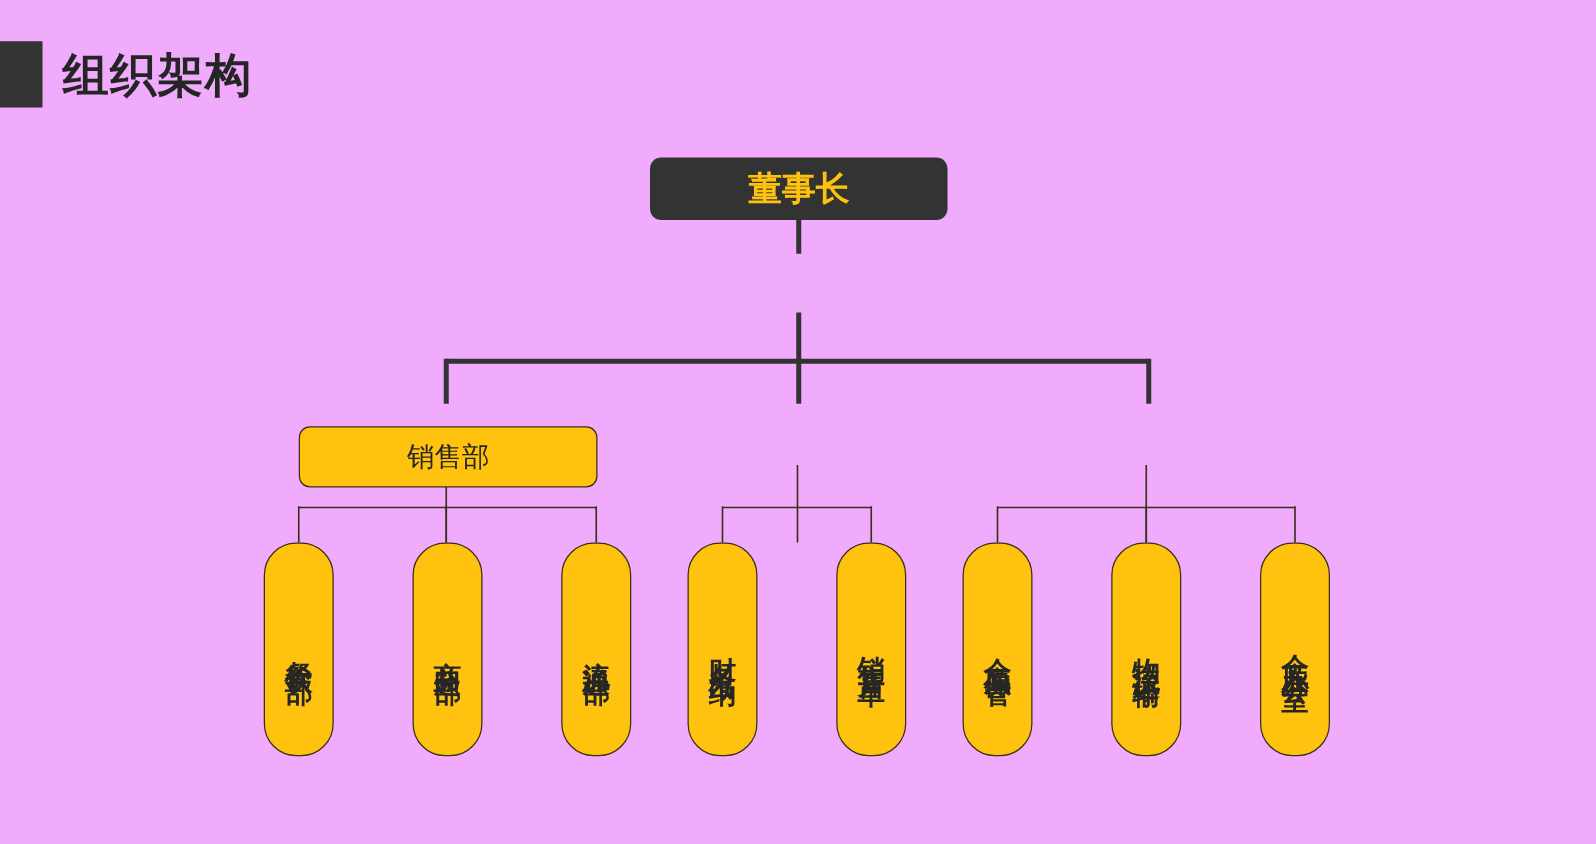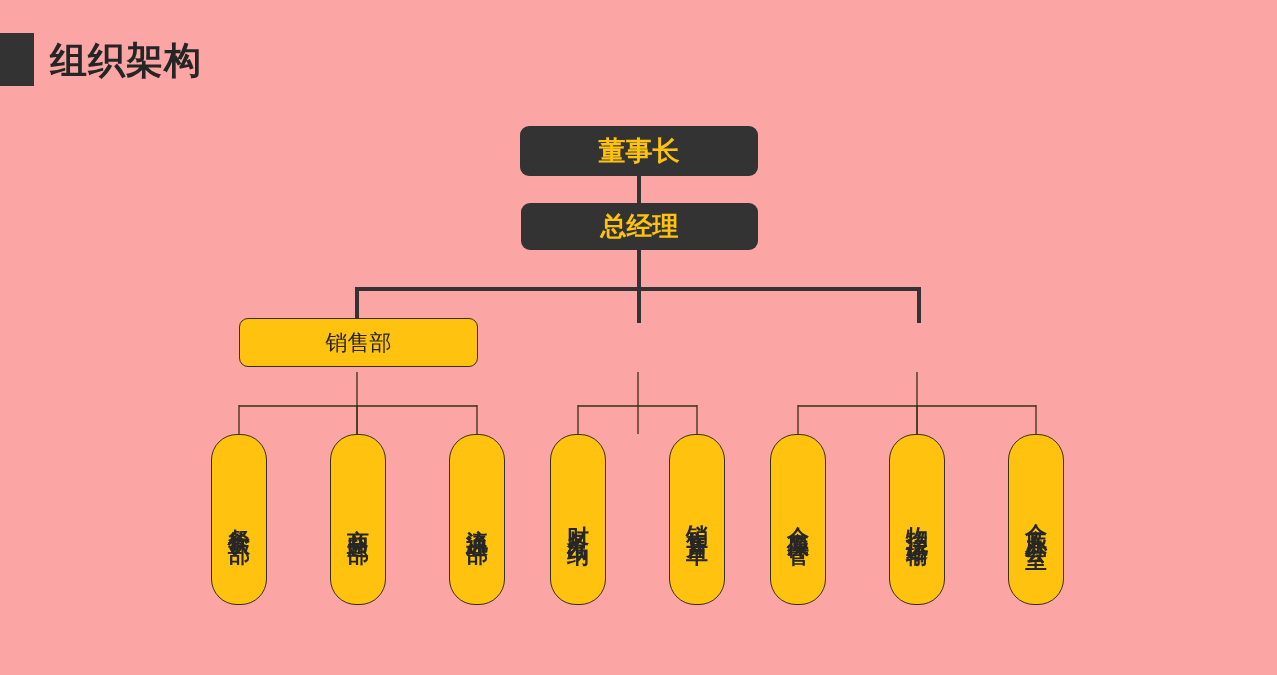--- a/index.html
+++ b/index.html
@@ -11,21 +11,21 @@
     width: 1277px;
     height: 675px;
     background: #FFC20E;
     font-family: "Liberation Sans", "DejaVu Sans", sans-serif;
     overflow: hidden;
   }
   #slide {
     position: relative;
     width: 1277px;
     height: 675px;
-    background: #fca5a5;
+    background: #f0abfc;
     overflow: hidden;
   }
 
   
   #title-accent-bar {
     position: absolute;
     left: 0px;
     top: 33px;
     width: 34px;
     height: 53px;
@@ -124,23 +124,22 @@
 
     <line x1="917" y1="372" x2="917" y2="434" stroke="#3a2f18" stroke-width="1.3"></line>
     <line x1="798" y1="406" x2="1036" y2="406" stroke="#3a2f18" stroke-width="1.3"></line>
     <line x1="798" y1="405" x2="798" y2="434" stroke="#3a2f18" stroke-width="1.3"></line>
     <line x1="917" y1="405" x2="917" y2="434" stroke="#3a2f18" stroke-width="1.3"></line>
     <line x1="1036" y1="405" x2="1036" y2="434" stroke="#3a2f18" stroke-width="1.3"></line>
   </svg>
 
   <div class="node dark" style="left:520px; top:126px; width:238px; height:50px; font-size:27px;font-family:Liberation Mono, monospace;">董事长</div>
 
-  <div class="node dark" style="left:521px; top:203px; width:237px; height:47px; font-size:26px;">总经理</div>
 
-  <div class="node outline" style="left:239px; top:318px; width:239px; height:49px; font-size:22px;">销售部</div>
+  <div class="node outline" style="left:239px; top:341px; width:239px; height:49px; font-size:22px;">销售部</div>
 
 
 
   <div class="node vert" style="left:211px; top:434px; width:56px; height:171px; font-size:22px;">餐饮部</div>
 
   <div class="node vert" style="left:330px; top:434px; width:56px; height:171px; font-size:22px;">商超部</div>
 
   <div class="node vert" style="left:449px; top:434px; width:56px; height:171px; font-size:22px;">流通部</div>
 
   <div class="node vert" style="left:550px; top:434px; width:56px; height:171px; font-size:22px;">财务出纳</div>

